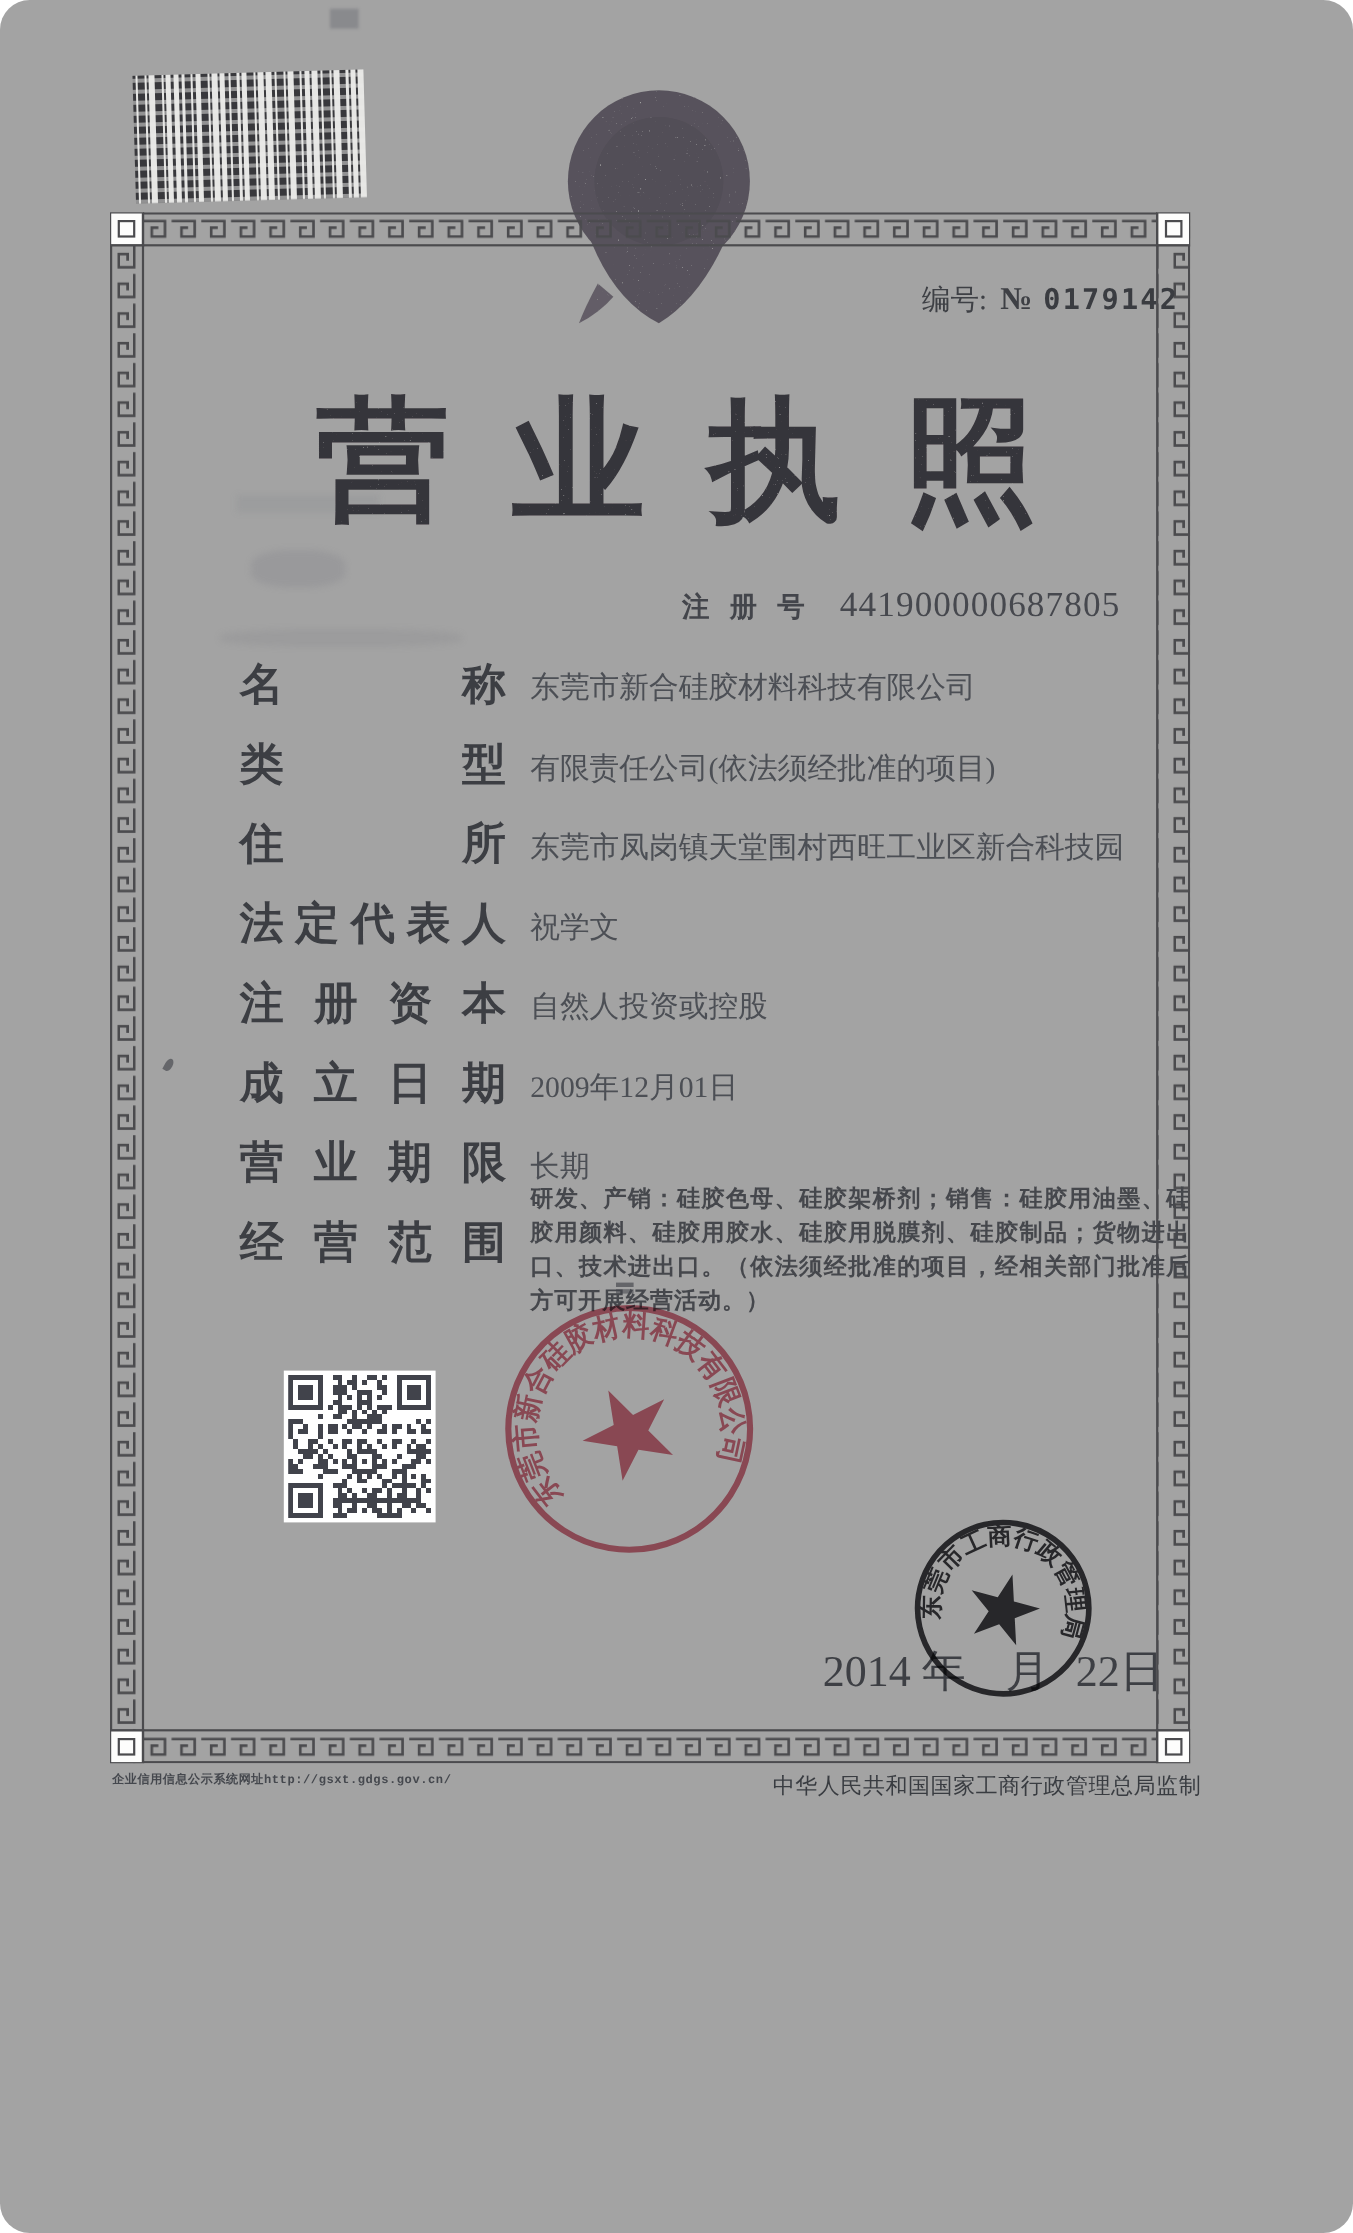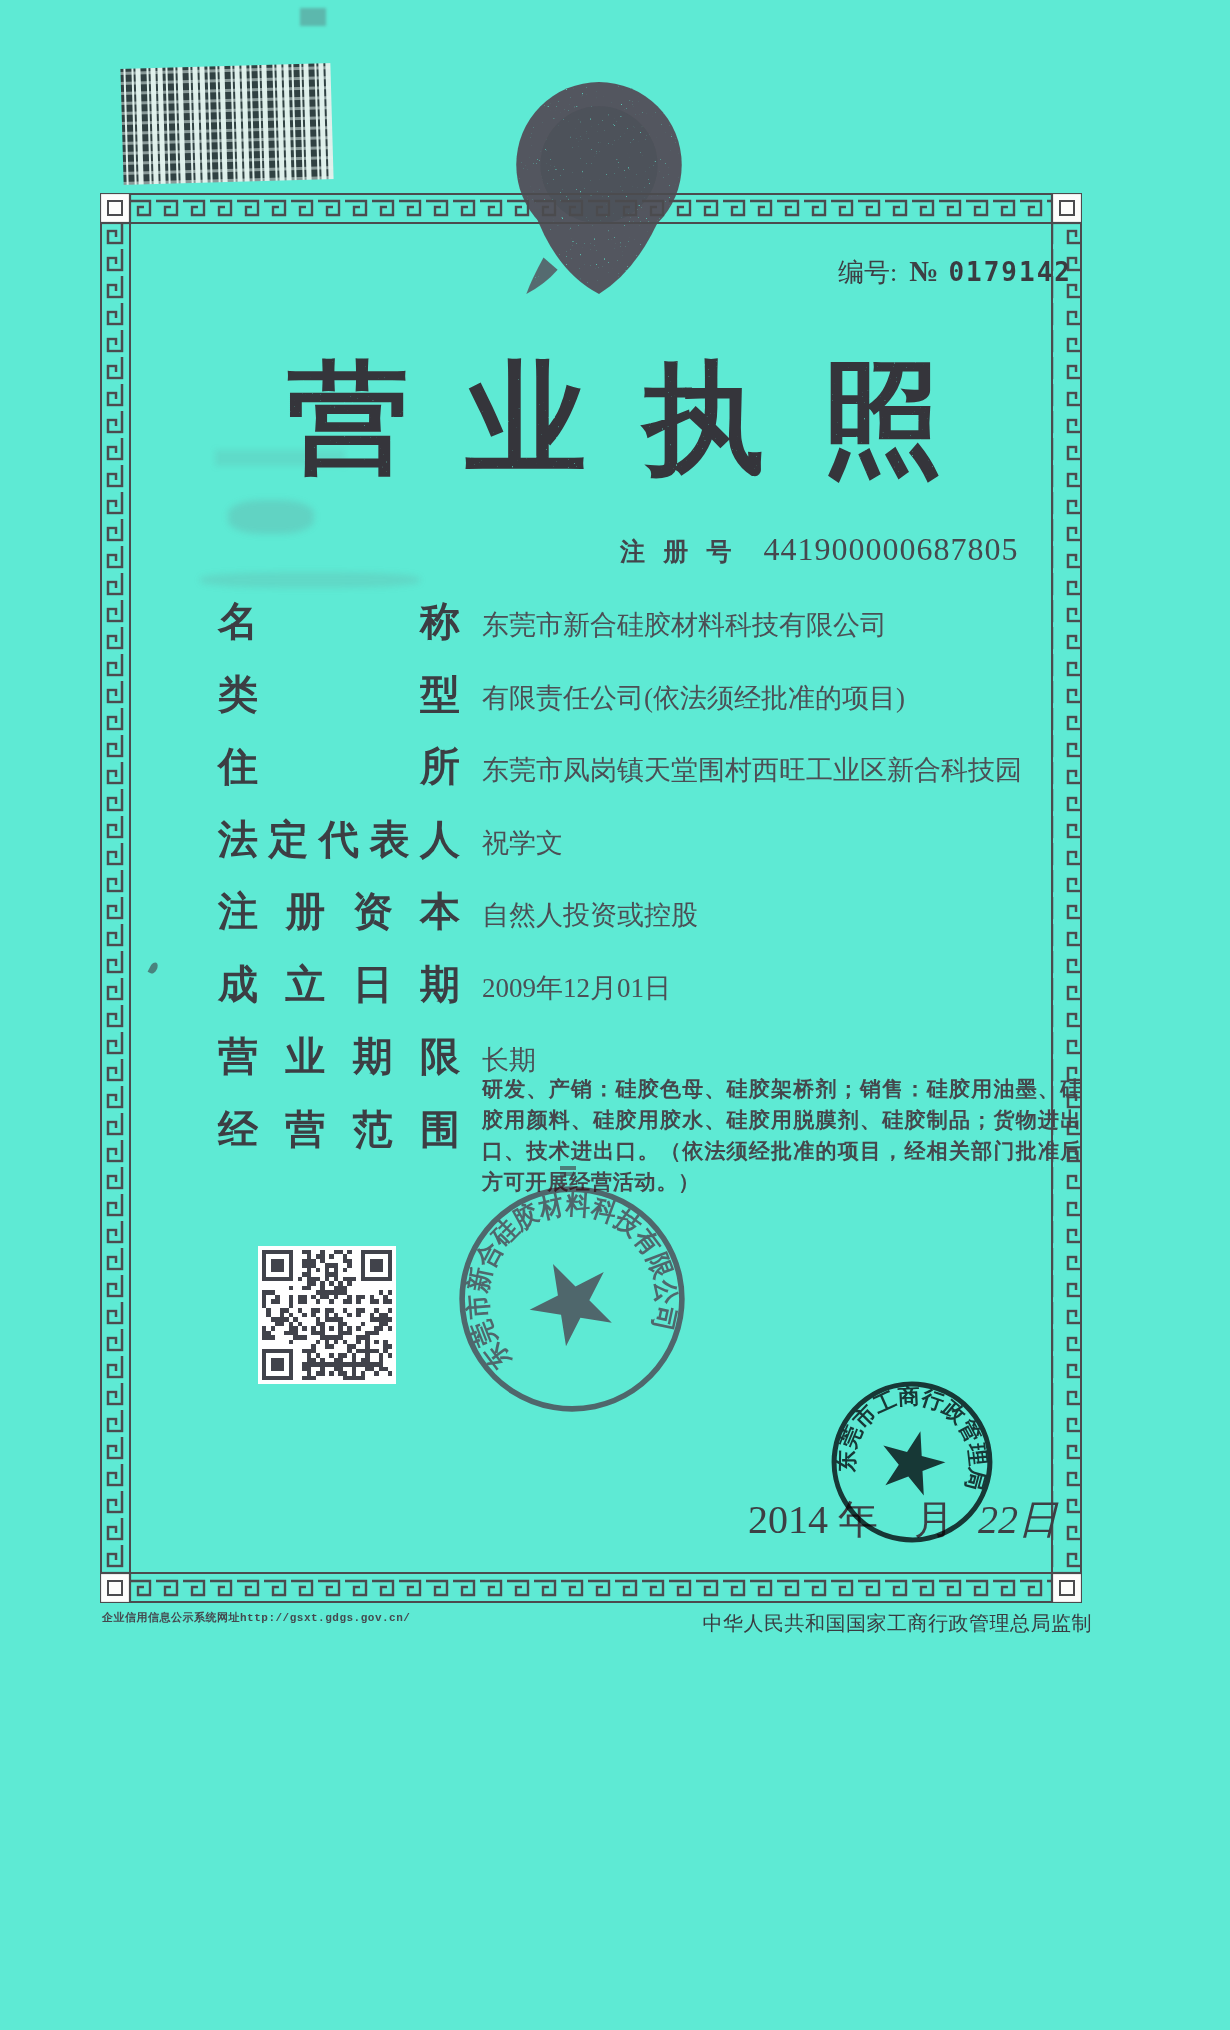--- a/index.html
+++ b/index.html
@@ -1,17 +1,17 @@
 <!DOCTYPE html>
 <html><head>
 <meta charset="utf-8">
 <style>
   html,body{margin:0;padding:0;background:#ffffff;}
-  .page{position:relative;width:1230px;height:2030px;background:#5eead4;overflow:hidden;
-        font-family:"Liberation Serif","DejaVu Serif",serif;color:#3f4146;}
+  .page{position:relative;width:1230px;height:2030px;background:#a3a3a3;overflow:hidden;
+        font-family:"Liberation Serif","DejaVu Serif",serif;color:#3f4146;border-radius:27px;}
 
   
   .artifact{position:absolute;pointer-events:none;}
   .a1{left:228px;top:500px;width:86px;height:34px;background:rgba(110,112,120,.18);filter:blur(3px);border-radius:40%;}
   .a2{left:200px;top:572px;width:220px;height:16px;background:rgba(110,112,122,.14);filter:blur(3px);border-radius:40%;}
   .a3{left:560px;top:1166px;width:16px;height:4px;background:rgba(66,68,74,.65);box-shadow:0 6px 0 rgba(66,68,74,.55);}
   .a4{left:300px;top:8px;width:26px;height:18px;background:rgba(90,92,100,.35);filter:blur(1.5px);}
   .a5{left:150px;top:962px;width:7px;height:12px;background:rgba(60,62,68,.6);border-radius:50% 50% 50% 0;transform:rotate(28deg);}
   .a6{left:215px;top:450px;width:130px;height:16px;background:rgba(110,112,122,.12);filter:blur(3px);}
 
@@ -67,21 +67,21 @@
   .seal-red{position:absolute;left:455px;top:1182px;width:234px;height:234px;
     transform:rotate(-12deg);opacity:.82;mix-blend-mode:multiply;}
   .seal-black{position:absolute;left:828px;top:1378px;width:168px;height:168px;
     transform:rotate(9deg);opacity:.92;mix-blend-mode:multiply;}
 
   
   .registrar{position:absolute;left:612px;top:1432px;font-size:37px;letter-spacing:12px;
     font-weight:600;color:#3a3c41;white-space:nowrap;}
   .dateline{position:absolute;left:748px;top:1492px;font-size:40px;color:#3d3f44;display:flex;white-space:nowrap;}
   .dateline .dm{margin-left:36px;}
-  .dateline .dd{margin-left:24px;font-style:italic;}
+  .dateline .dd{margin-left:24px;}
 
   
   .footer{position:absolute;left:102px;top:1610px;width:990px;display:flex;
     justify-content:space-between;align-items:flex-start;}
   .f-left{font-family:"Liberation Mono","DejaVu Sans Mono",monospace;font-size:11px;color:#45484e;font-weight:600;letter-spacing:.5px;}
   .f-right{font-size:20px;color:#393c41;font-weight:400;letter-spacing:.5px;}
 </style>
 </head>
 <body>
 

